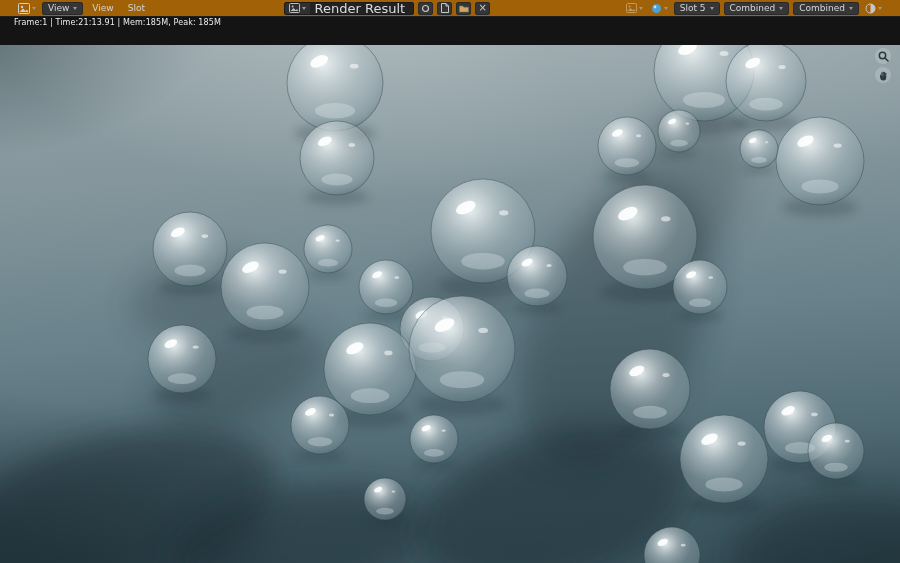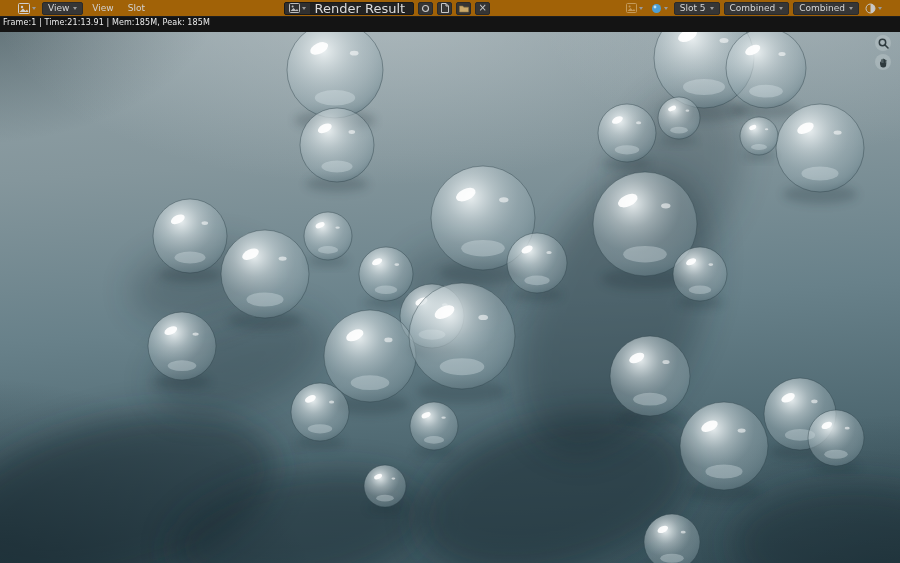--- a/index.html
+++ b/index.html
@@ -43,22 +43,22 @@
   .sq-btn {
     display:flex; align-items:center; justify-content:center;
     width:15px; height:13px; background:#353535; border:1px solid #2a2a2a;
     border-radius:2px; color:#c8c8c8; padding:0; font-size:9px;
   }
   .x-btn { font-size:10px; line-height:1; color:#c8c8c8; }
   svg.micon { display:block; }
 
   
   .status-bar {
-    height:15px; background:#141414; color:#ededed; font-size:8px;
-    line-height:11px; padding-left:3px; letter-spacing:0.1px;
+    height:28px; background:#141414; color:#ededed; font-size:8px;
+    line-height:11px; padding-left:14px; letter-spacing:0.1px;
     position:relative; z-index:3;
   }
 
   
   .viewport {
     position:relative; width:900px; height:535px; overflow:hidden;
     background:
       radial-gradient(ellipse 620px 300px at 42% -6%, rgba(196,205,208,0.55), rgba(196,205,208,0) 62%),
       radial-gradient(ellipse 420px 240px at 88% -4%, rgba(185,195,199,0.40), rgba(185,195,199,0) 60%),
       radial-gradient(ellipse 430px 260px at -4% -8%, rgba(18,38,45,0.50), rgba(18,38,45,0) 60%),

